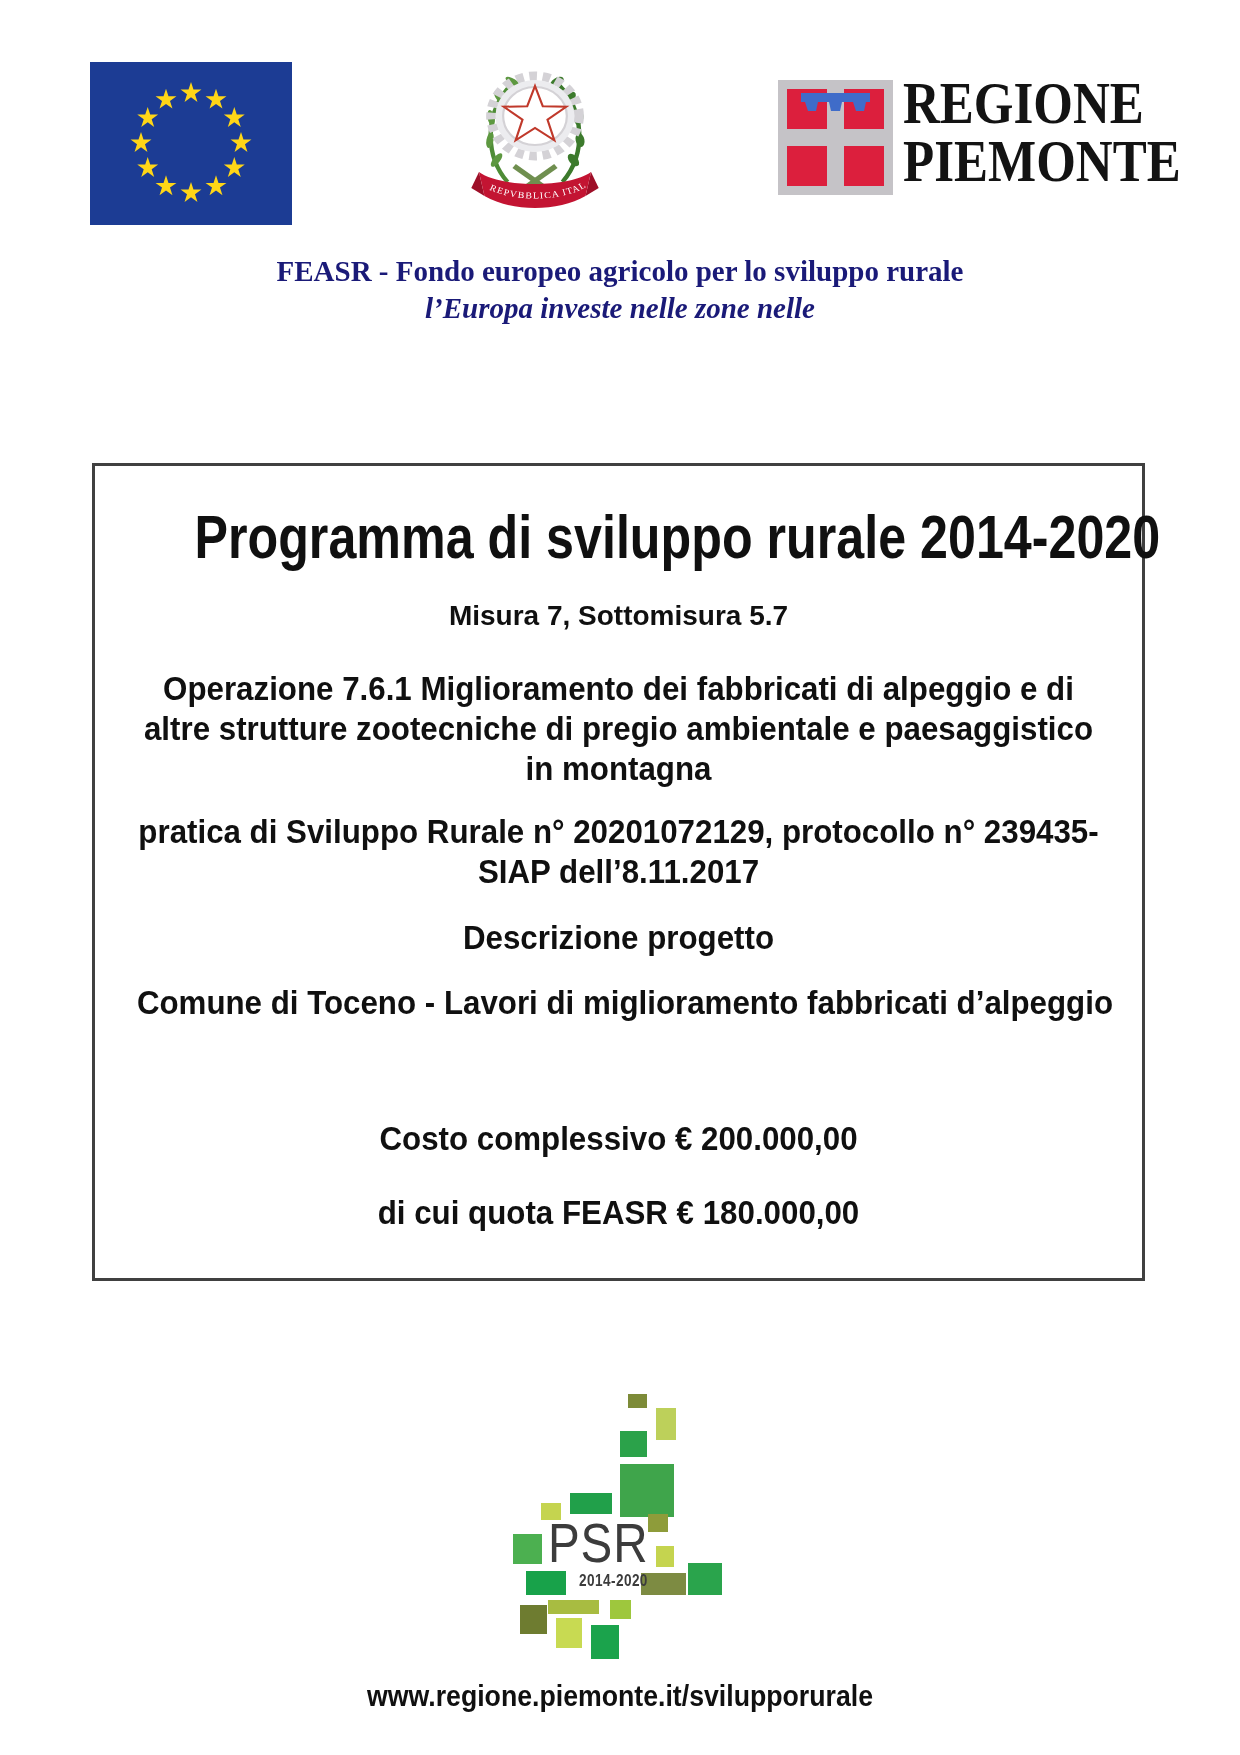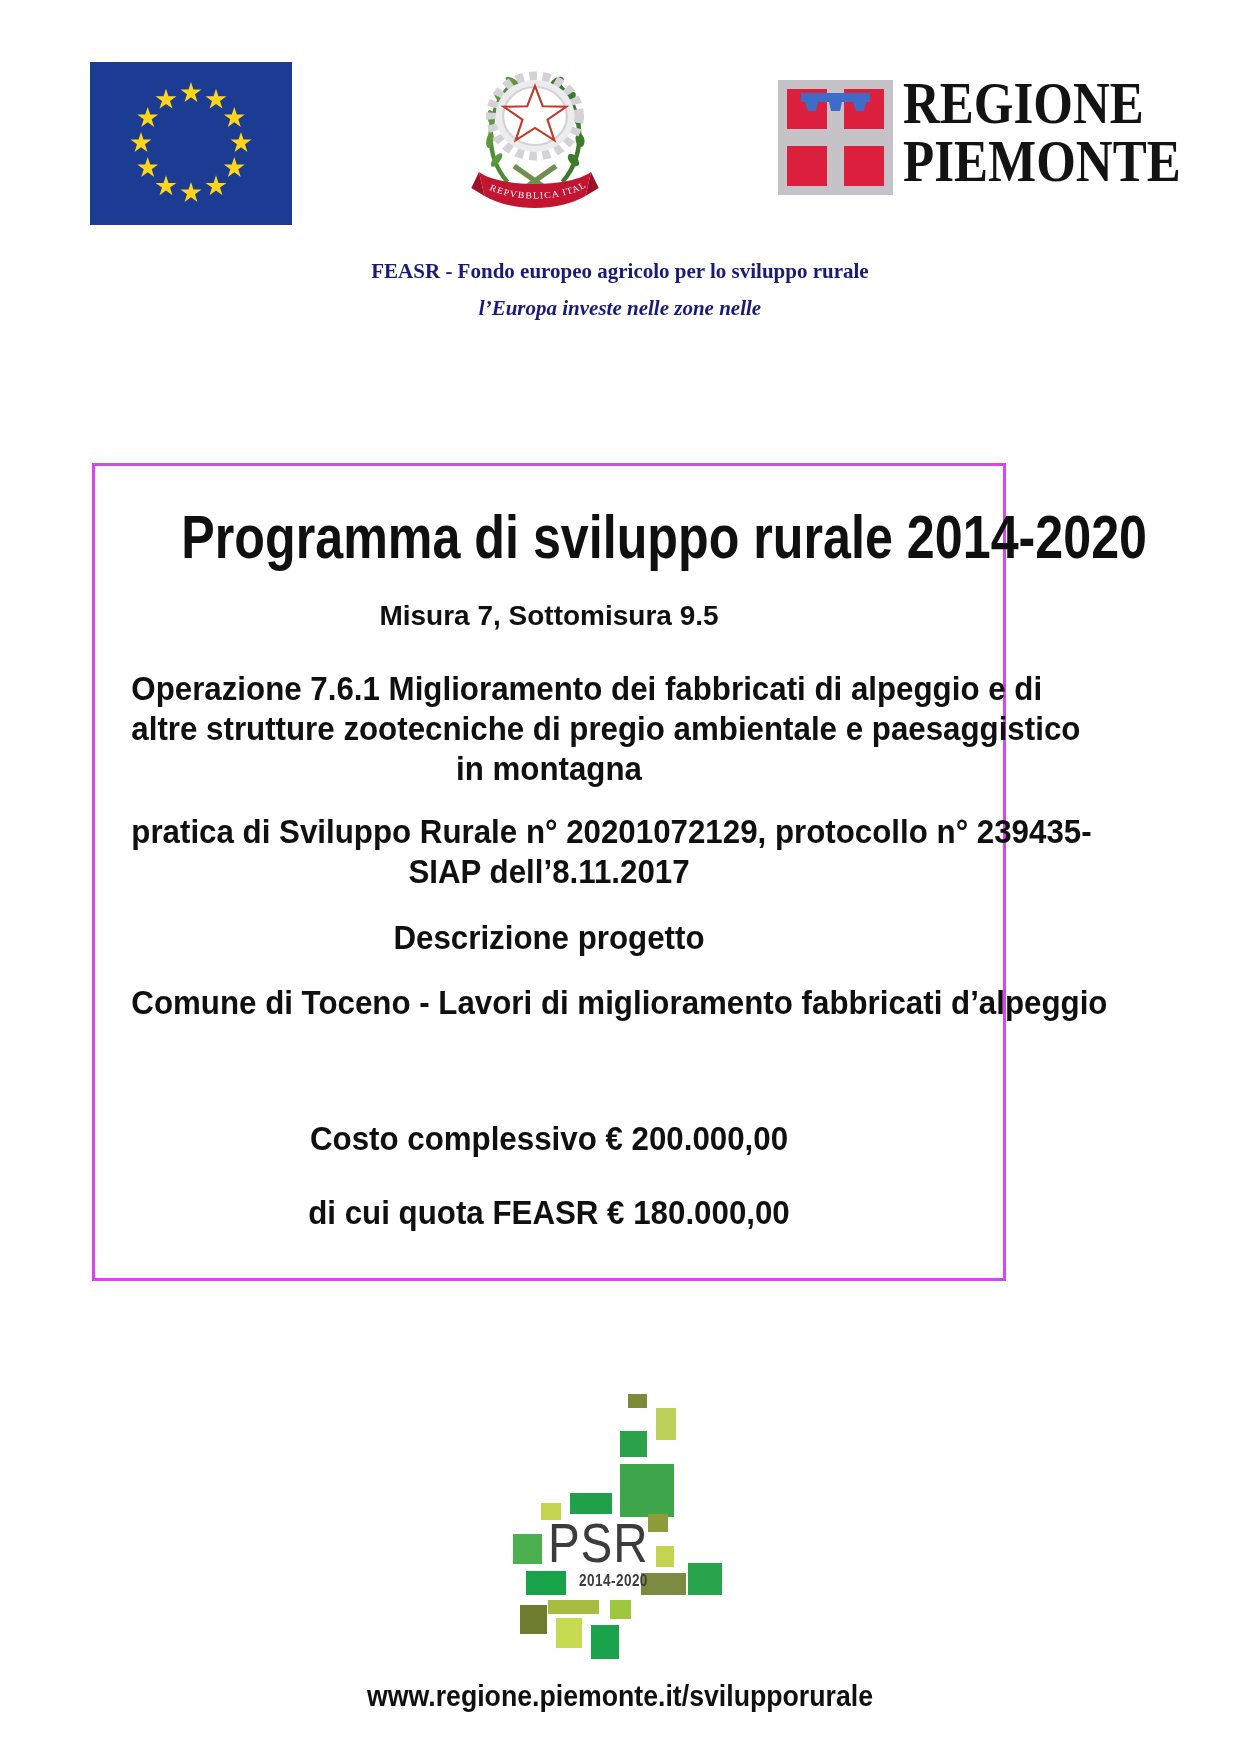--- a/index.html
+++ b/index.html
@@ -14,28 +14,28 @@
   .piem-text{
     position:absolute;left:903px;top:74px;width:420px;
     font-family:"Liberation Serif","DejaVu Serif",serif;font-weight:bold;
     font-size:60px;line-height:58px;color:#131313;letter-spacing:0;
     transform:scaleX(.85);transform-origin:0 0;white-space:nowrap;
   }
   
   .feasr{
     position:absolute;left:0;right:0;text-align:center;
     font-family:"Liberation Serif","DejaVu Serif",serif;font-weight:bold;
-    font-size:21px;line-height:34px;color:#1a1a78;
+    font-size:29px;line-height:34px;color:#1a1a78;
   }
   .feasr1{top:254px;}
   .feasr2{top:291px;font-style:italic;}
   
   .main-box{
-    position:absolute;left:92px;top:463px;width:914px;height:818px;
-    border:3px solid #d946ef;box-sizing:border-box;background:#fff;
+    position:absolute;left:92px;top:463px;width:1053px;height:818px;
+    border:3px solid #404040;box-sizing:border-box;background:#fff;
   }
   .main-box > div{
     position:absolute;left:0;right:0;text-align:center;color:#101010;
     font-weight:bold;white-space:pre;
   }
   .bx-title{top:36px;font-size:62px;line-height:70px;transform:scaleX(.81);transform-origin:50% 50%;}
   .bx-misura{top:133px;font-size:28px;line-height:34px;}
   .bx-body{font-size:34px;line-height:40px;transform:scaleX(.92);transform-origin:50% 50%;}
   .bx-oper{top:202px;}
   .bx-prat{top:345px;}
@@ -140,21 +140,21 @@
   <div class="piem-text">
     <div>REGIONE</div>
     <div>PIEMONTE</div>
   </div>
 
   <div class="feasr feasr1">FEASR - Fondo europeo agricolo per lo sviluppo rurale</div>
   <div class="feasr feasr2">l’Europa investe nelle zone nelle</div>
 
   <div class="main-box">
     <div class="bx-title">Programma di sviluppo rurale 2014-2020</div>
-    <div class="bx-misura">Misura 7, Sottomisura 9.5</div>
+    <div class="bx-misura">Misura 7, Sottomisura 5.7</div>
     <div class="bx-body bx-oper">Operazione 7.6.1 Miglioramento dei fabbricati di alpeggio e di
 altre strutture zootecniche di pregio ambientale e paesaggistico
 in montagna</div>
     <div class="bx-body bx-prat">pratica di Sviluppo Rurale n° 20201072129, protocollo n° 239435-
 SIAP dell’8.11.2017</div>
     <div class="bx-body bx-descr">Descrizione progetto</div>
     <div class="bx-body bx-comune">Comune di Toceno - Lavori di miglioramento fabbricati d’alpeggio</div>
     <div class="bx-body bx-costo">Costo complessivo € 200.000,00</div>
     <div class="bx-body bx-quota">di cui quota FEASR € 180.000,00</div>
   </div>

